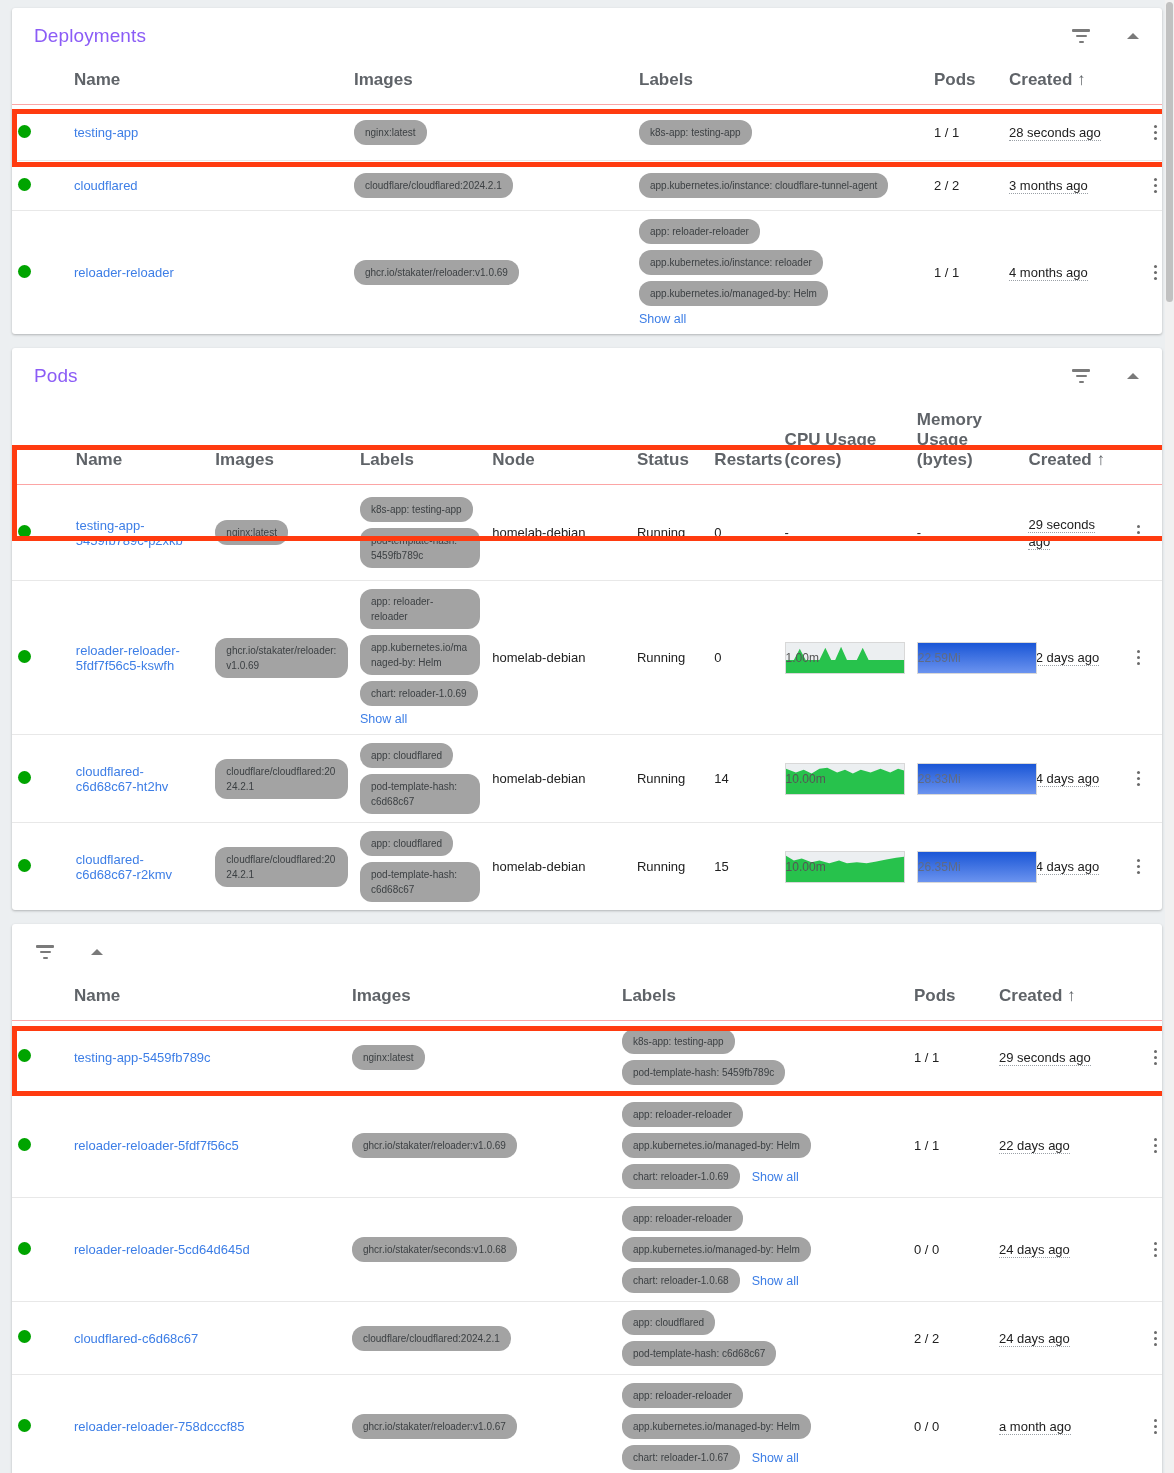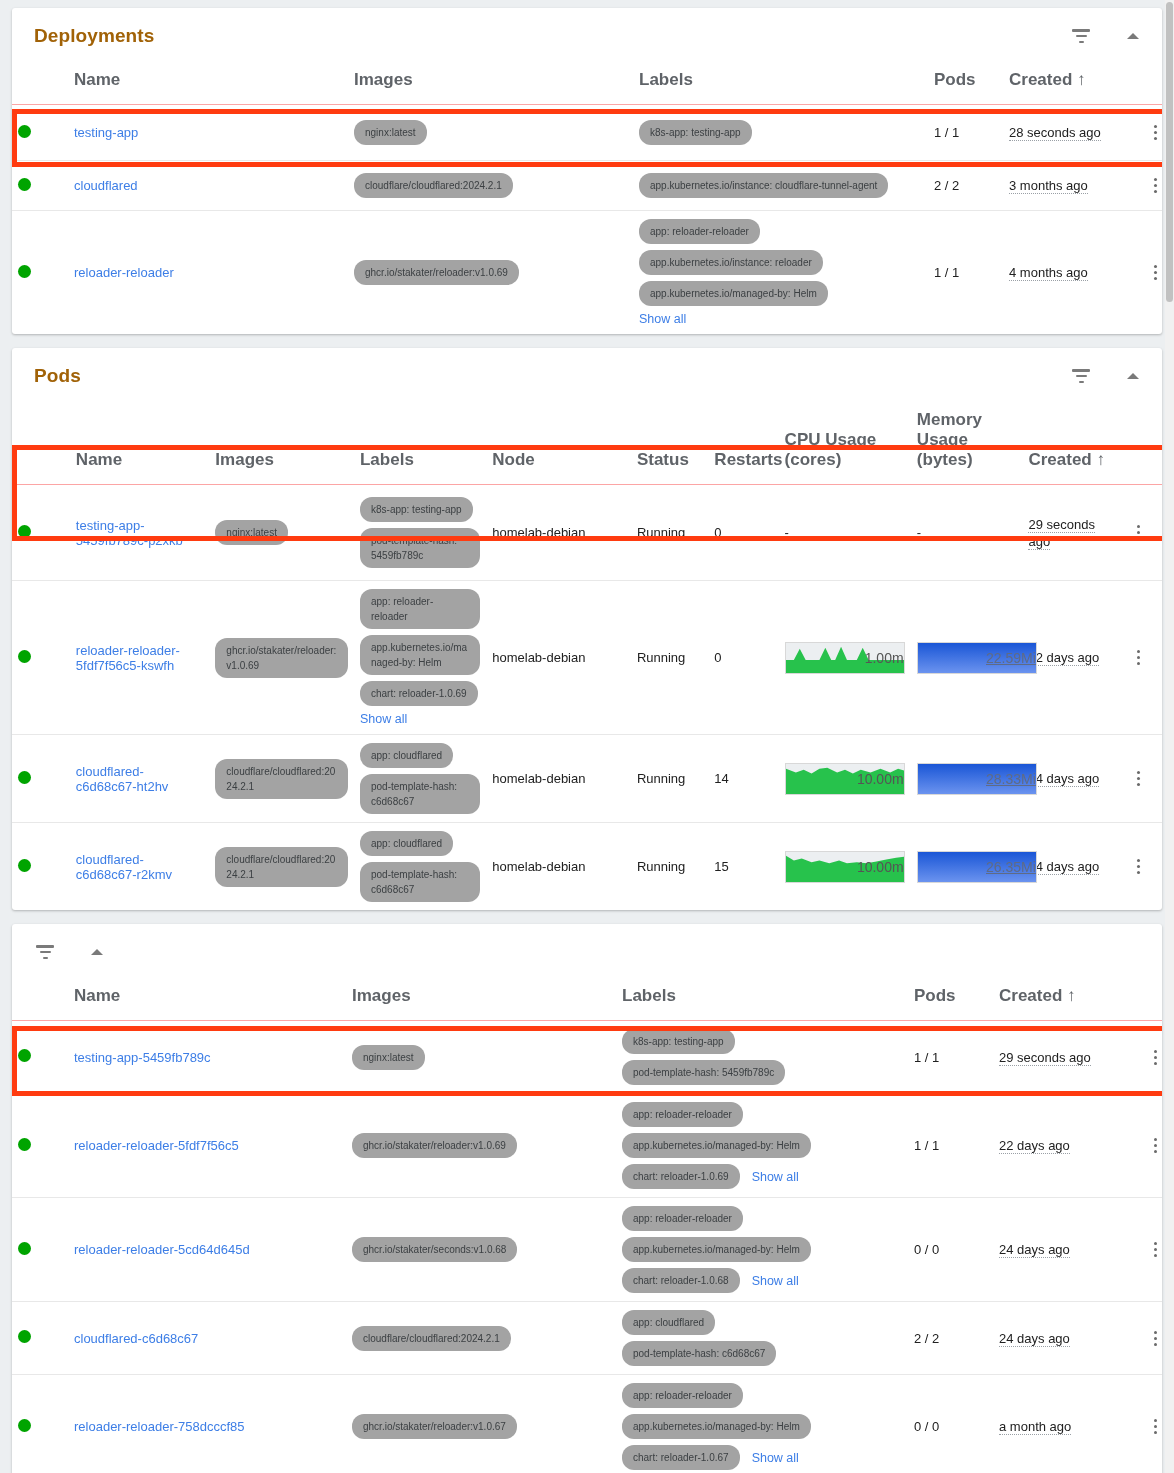--- a/index.html
+++ b/index.html
@@ -35,22 +35,22 @@
 
   .card-header {
     height: 56px;
     display: flex;
     align-items: center;
     padding: 0 18px 0 22px;
     box-sizing: border-box;
   }
   .card-title {
     font-size: 19px;
-    font-weight: 700;
-    color: #a16207;
+    font-weight: 400;
+    color: #8b5cf6;
     letter-spacing: 0.1px;
     flex: 1 1 auto;
   }
   .header-actions {
     display: flex;
     align-items: center;
     gap: 30px;
   }
   .icon-btn {
     width: 22px;
@@ -189,26 +189,26 @@
     box-sizing: border-box;
     overflow: hidden;
     background: #eceff1;
   }
   .metric svg { display: block; width: 100%; height: 100%; }
   .metric .mlabel {
     position: absolute;
     left: 0; right: 0;
     top: 50%;
     transform: translateY(-50%);
-    text-align: right;
-    font-size: 14px;
+    text-align: left;
+    font-size: 12px;
     color: #555;
   }
   .metric.mem { background: linear-gradient(180deg,#1a56d6 0%, #6b93ef 100%); }
-  .metric.mem .mlabel { color: #5f6b85; text-decoration: underline; }
+  .metric.mem .mlabel { color: #5f6b85; }
 
   
   .hl {
     position: absolute;
     border: 5px solid #ff3b10;
     box-sizing: border-box;
     pointer-events: none;
     z-index: 5;
   }
 

